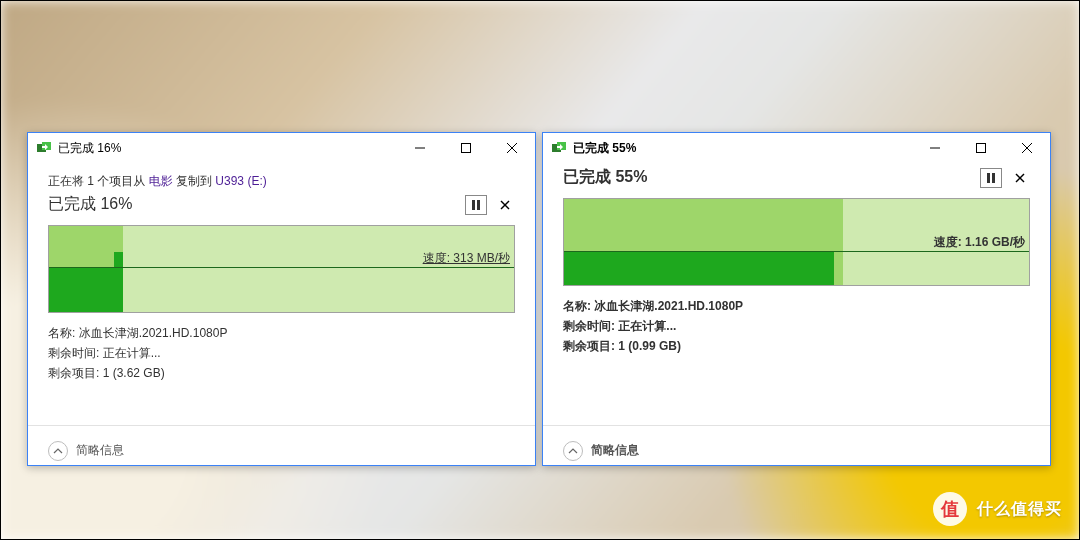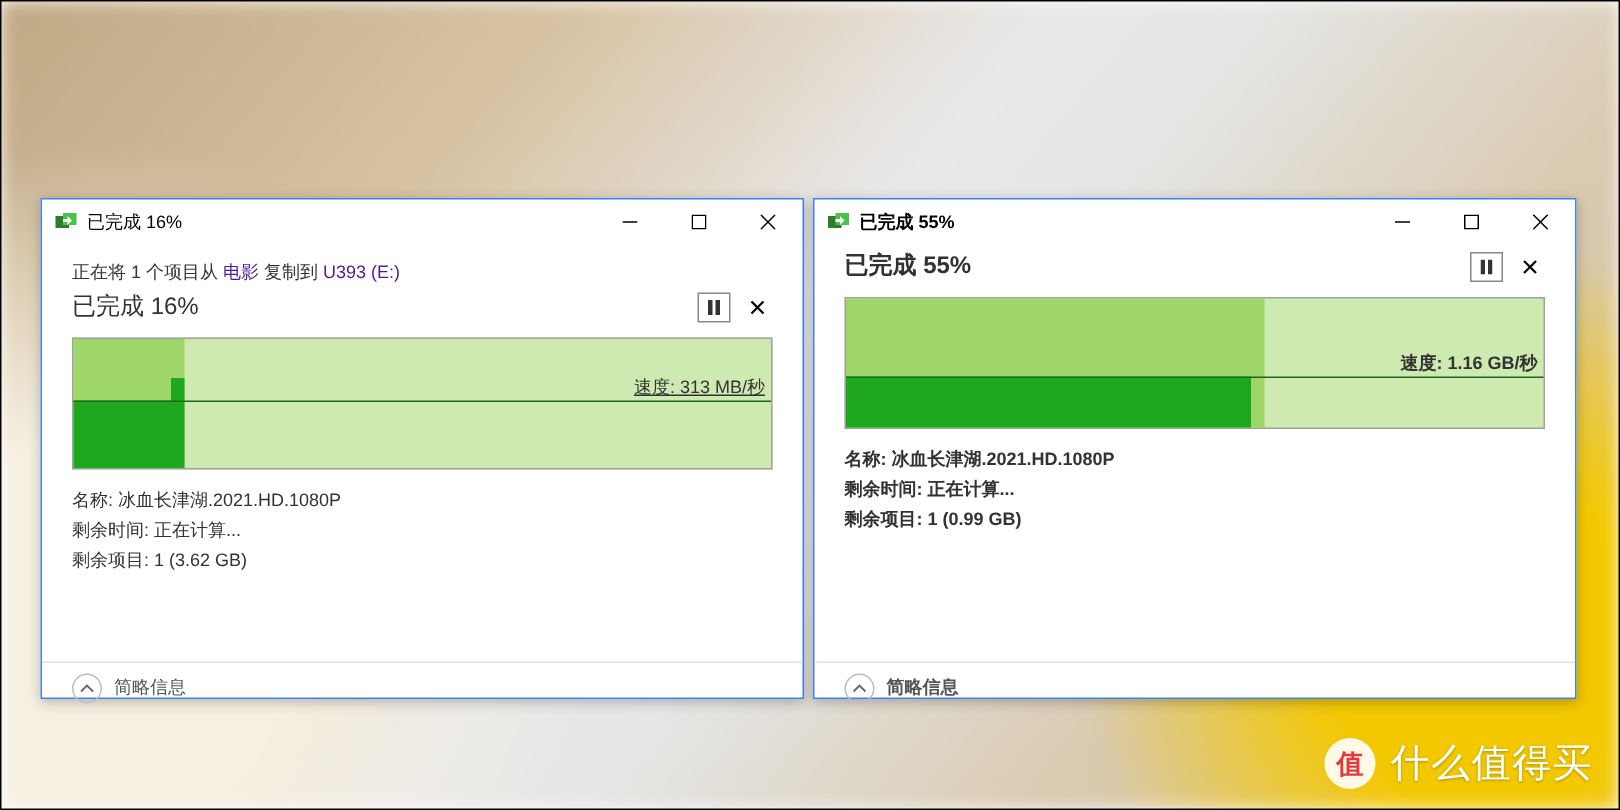--- a/index.html
+++ b/index.html
@@ -27,25 +27,25 @@
   .ctrl{width:20px;height:18px;display:flex;align-items:center;justify-content:center;margin-left:8px;}
   .ctrl.pause{border:1px solid #888;}
   .ctrl svg{display:block;}
   .chart{margin-top:10px;height:86px;border:1px solid #a0a0a0;position:relative;background:#cfeab0;}
   .chart .filled{position:absolute;top:0;bottom:0;left:0;background:#9ed66a;}
   .chart .dark{position:absolute;bottom:0;left:0;background:#1ea81e;}
   .chart .speedline{position:absolute;left:0;right:0;height:0;border-top:1px solid #1c681c;}
   .chart .speedlabel{position:absolute;right:4px;font-size:12px;color:#333;transform:translateY(-100%);}
   .details{margin-top:10px;line-height:20px;}
   .details .row span.lab{}
-  .collapse{margin-top:12px;padding:10px 20px 0 20px;border-top:1px solid #e2e2e2;display:flex;align-items:center;color:#555;cursor:default;position:absolute;left:0;right:0;bottom:0;height:24px;box-sizing:border-box;}
+  .collapse{margin-top:12px;padding:10px 20px 0 20px;border-top:1px solid #e2e2e2;display:flex;align-items:center;color:#555;cursor:default;position:absolute;left:0;right:0;bottom:0;height:40px;box-sizing:border-box;}
   .collapse .chev{width:18px;height:18px;border:1px solid #bdbdbd;border-radius:50%;display:flex;align-items:center;justify-content:center;margin-right:8px;}
   .watermark{position:absolute;right:18px;bottom:14px;display:flex;align-items:center;gap:10px;}
   .wm-circle{width:34px;height:34px;border-radius:50%;background:rgba(255,255,255,.9);display:flex;align-items:center;justify-content:center;color:#e4393c;font-weight:700;font-size:18px;font-family:"SimSun",serif;}
-  .wm-text{color:#fff;font-size:26px;font-weight:400;text-shadow:0 1px 2px rgba(0,0,0,.3);letter-spacing:1px;}
+  .wm-text{color:#fff;font-size:16px;font-weight:700;text-shadow:0 1px 2px rgba(0,0,0,.3);letter-spacing:1px;}
   .border{position:absolute;inset:0;border:1px solid #000;pointer-events:none;}
 </style>
 </head>
 <body>
 
 <div class="bg"></div>
 
 <div class="window" id="win1">
   <div class="titlebar">
     <span class="tb-icon">

